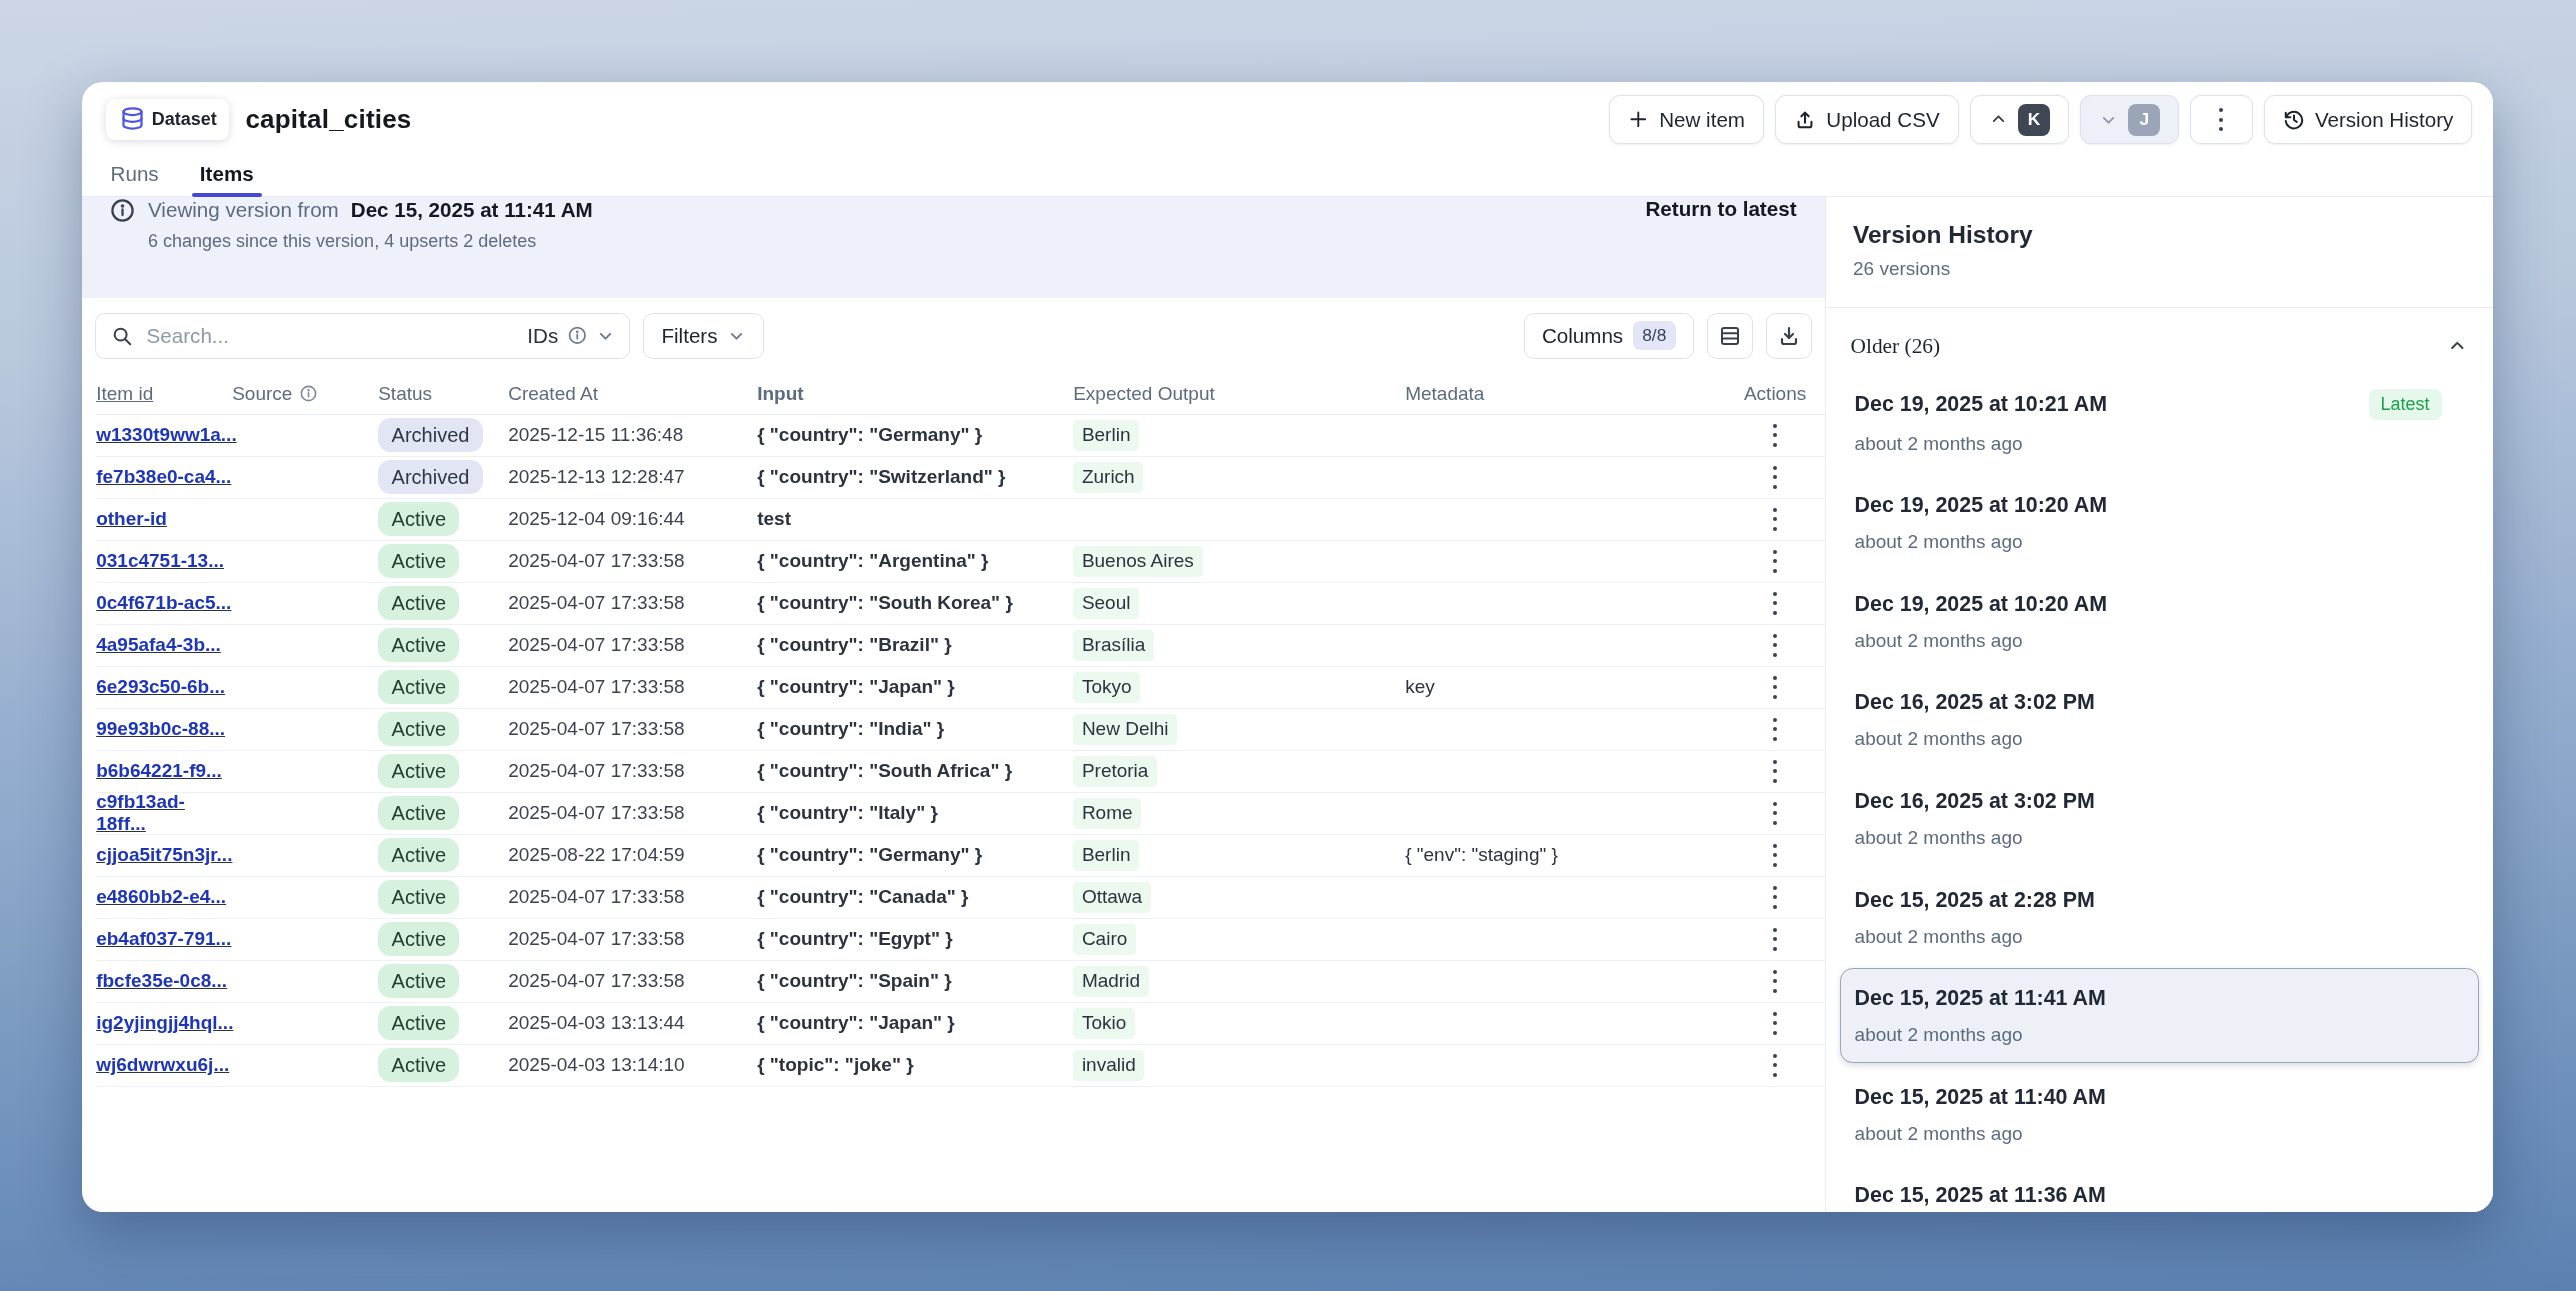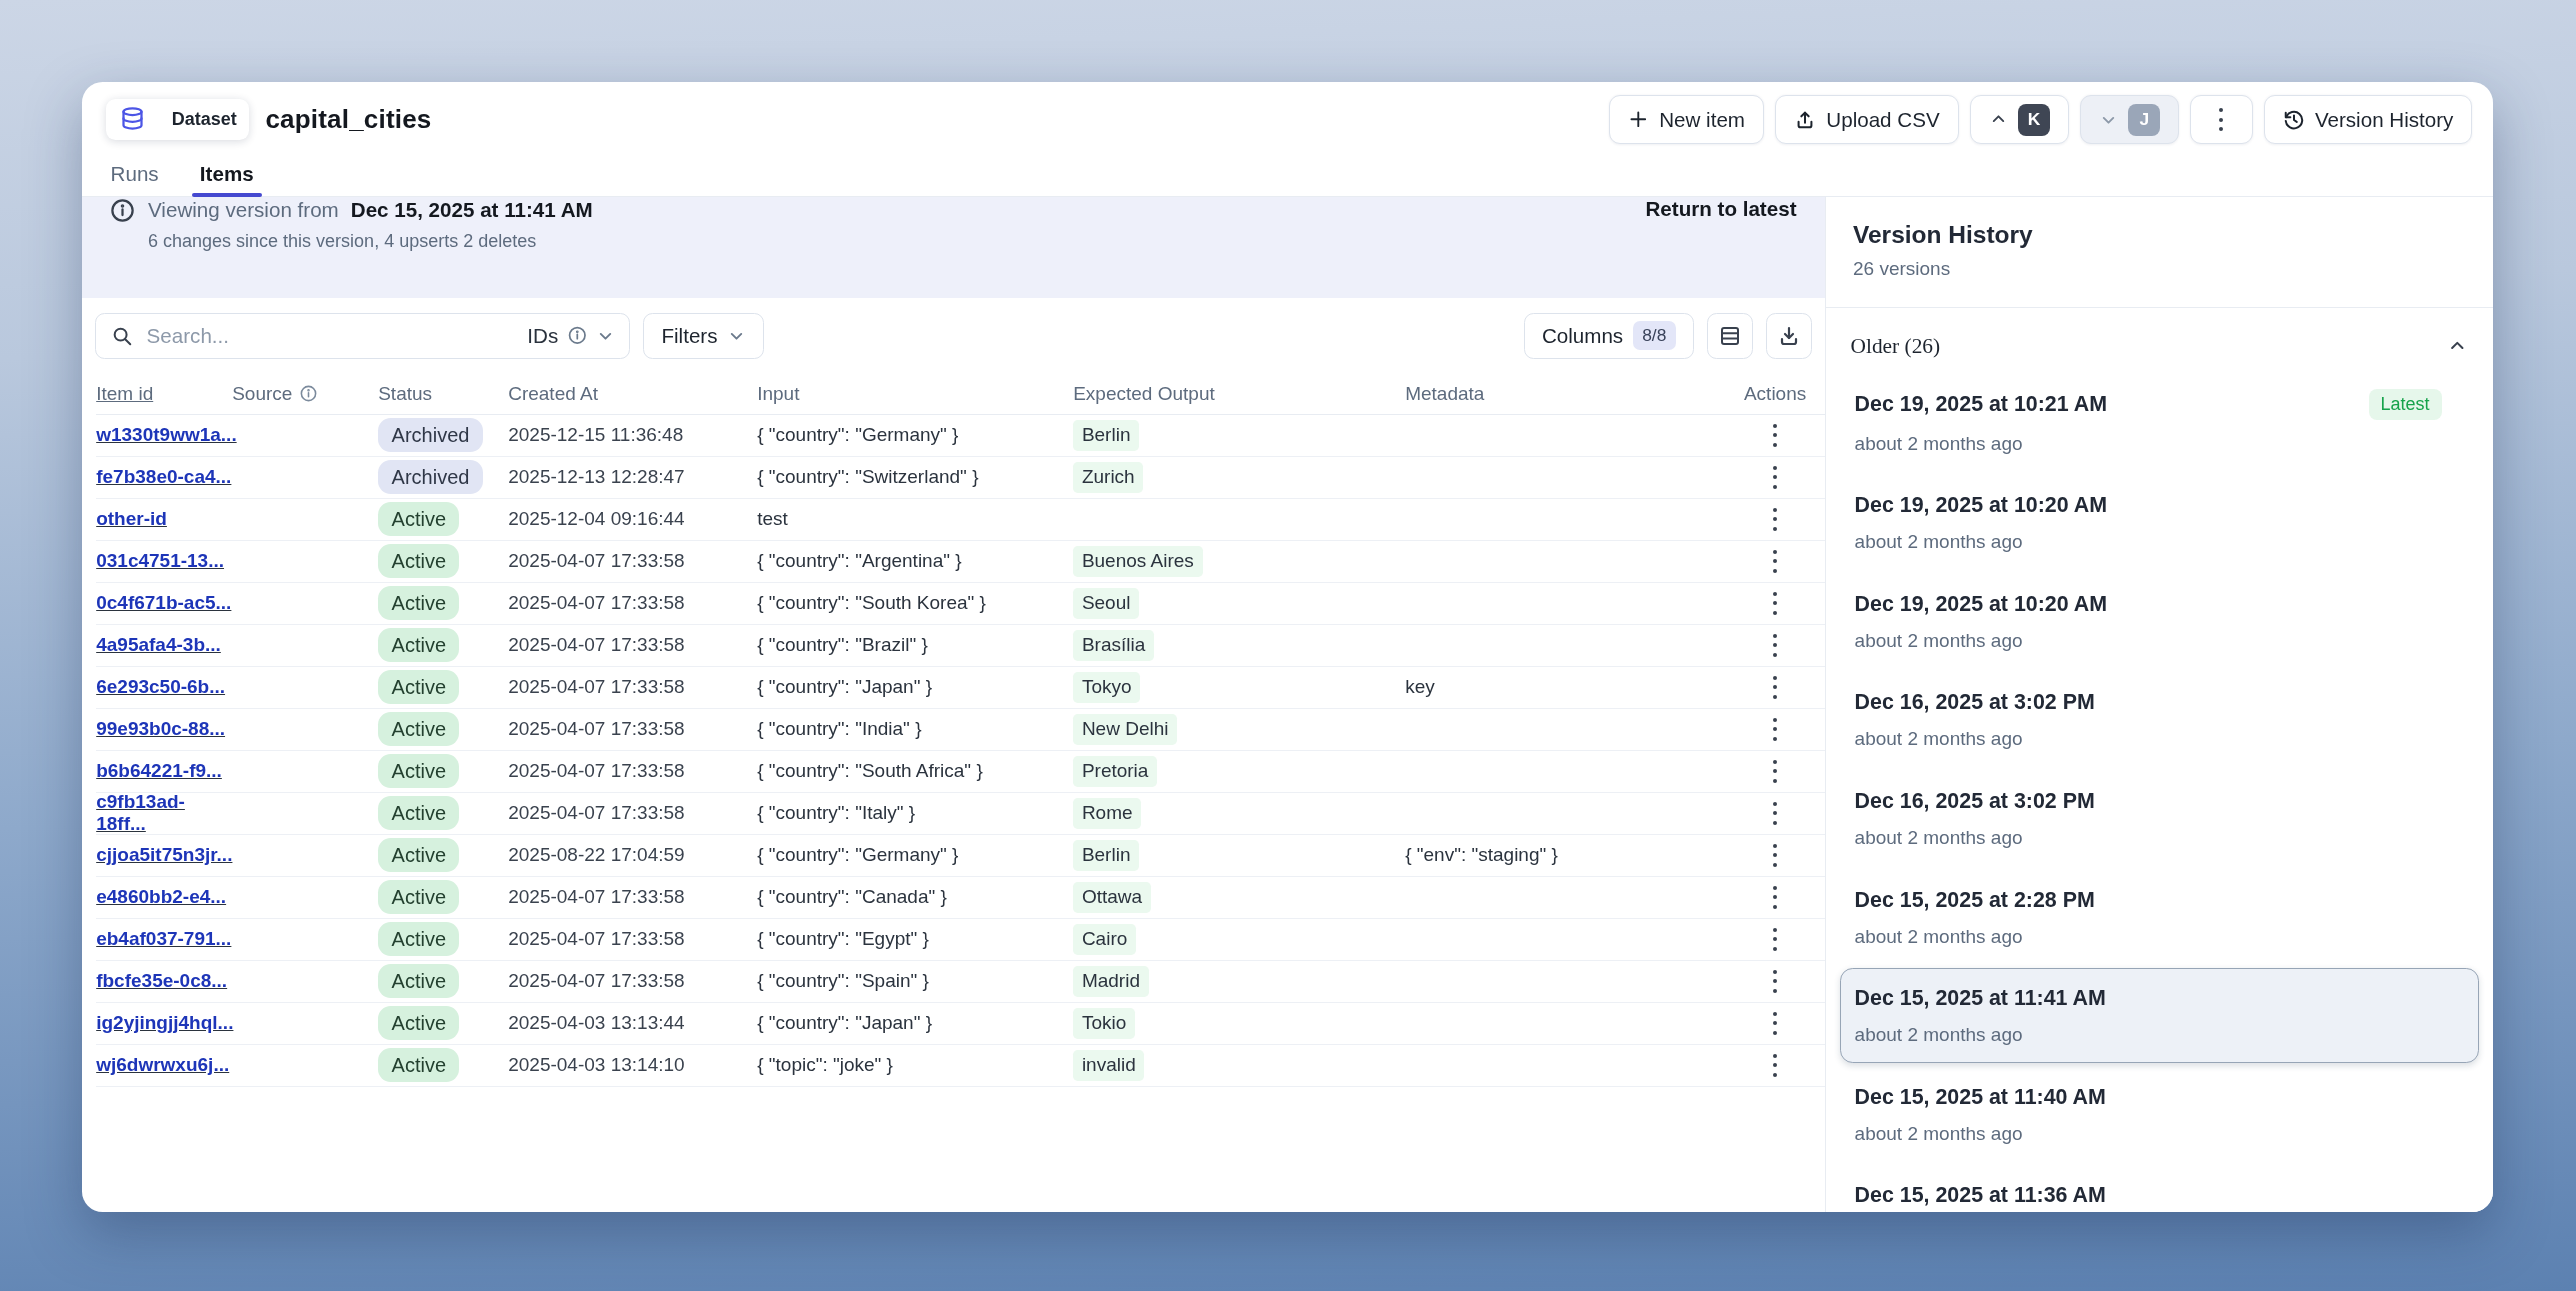--- a/index.html
+++ b/index.html
@@ -9,21 +9,21 @@
     font-family:"Liberation Sans",sans-serif;color:#1d242e;
   }
   .card{
     position:absolute;left:82px;top:82px;width:2411px;height:1130px;
     background:#ffffff;border-radius:20.6px;overflow:hidden;
     box-shadow:0 20.6px 55px rgba(25,45,85,.35);
     display:flex;flex-direction:column;
   }
   
   .card-header{height:66px;flex:0 0 auto;display:flex;align-items:center;gap:16px;padding:4.7px 20.6px 0 24px;}
-  .chip{display:flex;align-items:center;gap:26px;background:#fff;border-radius:9.5px;padding:7.1px 12.7px;box-shadow:0 1.6px 8px rgba(20,30,60,.16);}
+  .chip{display:flex;align-items:center;gap:6px;background:#fff;border-radius:9.5px;padding:7.1px 12.7px;box-shadow:0 1.6px 8px rgba(20,30,60,.16);}
   .chip-label{font-size:18px;font-weight:700;color:#1d242e;}
   .page-title{font-size:26px;font-weight:700;color:#14181f;letter-spacing:0.2px;}
   .header-actions{margin-left:auto;display:flex;align-items:center;gap:11px;}
   .btn{display:flex;align-items:center;gap:10.3px;height:49px;padding:0 18px;background:#fff;
     border:1.2px solid #dde3ec;border-radius:11px;font-family:inherit;font-size:20.6px;color:#1d242e;
     cursor:pointer;box-shadow:0 0.8px 2.4px rgba(25,40,80,.07);white-space:nowrap;}
   .btn.icon-only{padding:0 14.2px;}
   .btn.muted{background:#edf0f6;}
   .avatar{width:32px;height:32px;border-radius:8px;display:flex;align-items:center;justify-content:center;
     color:#fff;font-size:17.4px;font-weight:700;}
@@ -61,21 +61,21 @@
     display:flex;align-items:center;justify-content:center;cursor:pointer;}
   
   .table{flex:1;min-height:0;padding-left:14.2px;display:flex;flex-direction:column;}
   .thead{display:flex;align-items:center;height:40px;flex:0 0 auto;border-bottom:1.6px solid #e8ecf2;
     color:#5d6b7e;font-size:19px;}
   .hcell{display:flex;align-items:center;gap:7.1px;}
   .c-id{width:136px;flex:0 0 auto;text-decoration:underline;}
   .c-source{width:146px;flex:0 0 auto;}
   .c-status{width:130px;flex:0 0 auto;}
   .c-created{width:249px;flex:0 0 auto;}
-  .c-input{width:316px;flex:0 0 auto;}
+  .c-input{width:316px;flex:0 0 auto;font-weight:bold;}
   .c-expected{width:332px;flex:0 0 auto;}
   .c-meta{width:320px;flex:0 0 auto;}
   .c-actions{flex:1;display:flex;justify-content:center;}
   .row{display:flex;align-items:center;height:41px;flex:0 0 auto;border-bottom:1.2px solid #edf0f5;
     font-size:19px;color:#2b333e;}
   .row a{color:#1d35b8;font-weight:700;text-decoration:none;cursor:pointer;}
   .row .c-created{color:#3a424e;}
   .status-badge{display:inline-block;padding:5.5px 13.4px;border-radius:12.7px;font-size:20px;}
   .status-badge[data-status="Archived"]{background:#e1e5f4;color:#2f3747;}
   .status-badge[data-status="Active"]{background:#d6f1de;color:#23402f;}

